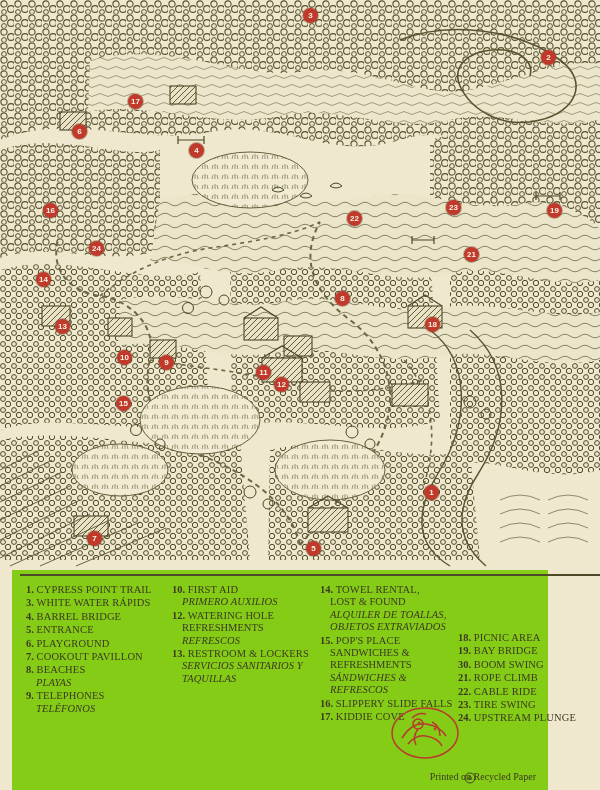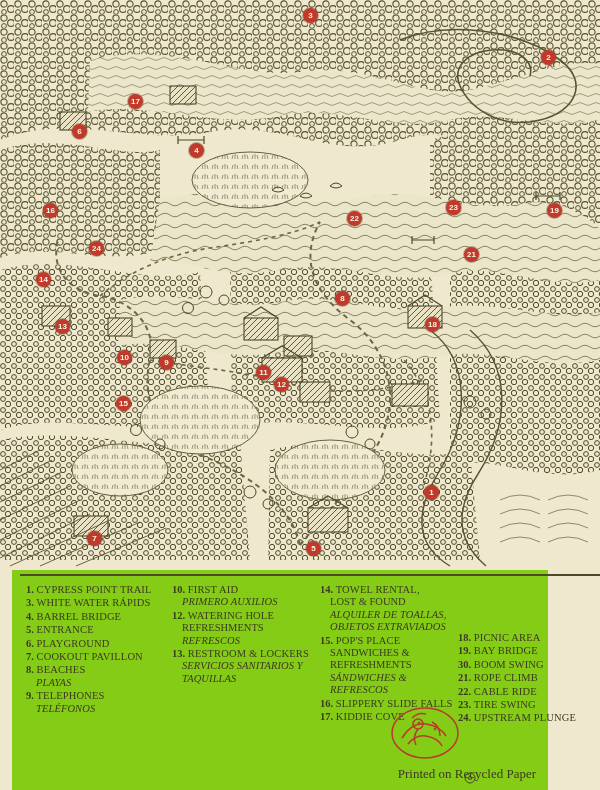--- a/index.html
+++ b/index.html
@@ -92,21 +92,21 @@
 
   
   #stamp {
     position: absolute;
     right: 86px; bottom: 28px;
     width: 74px; height: 58px;
   }
   #printed {
     position: absolute;
     right: 12px; bottom: 8px;
-    font-size: 13px;
+    font-size: 10px;
     color: #3d3a22;
     font-family: "Liberation Serif", serif;
   }
   #recycle-icon {
     position: absolute;
     right: 72px; bottom: 6px;
     width: 12px; height: 12px;
   }
 </style>
 </head>

